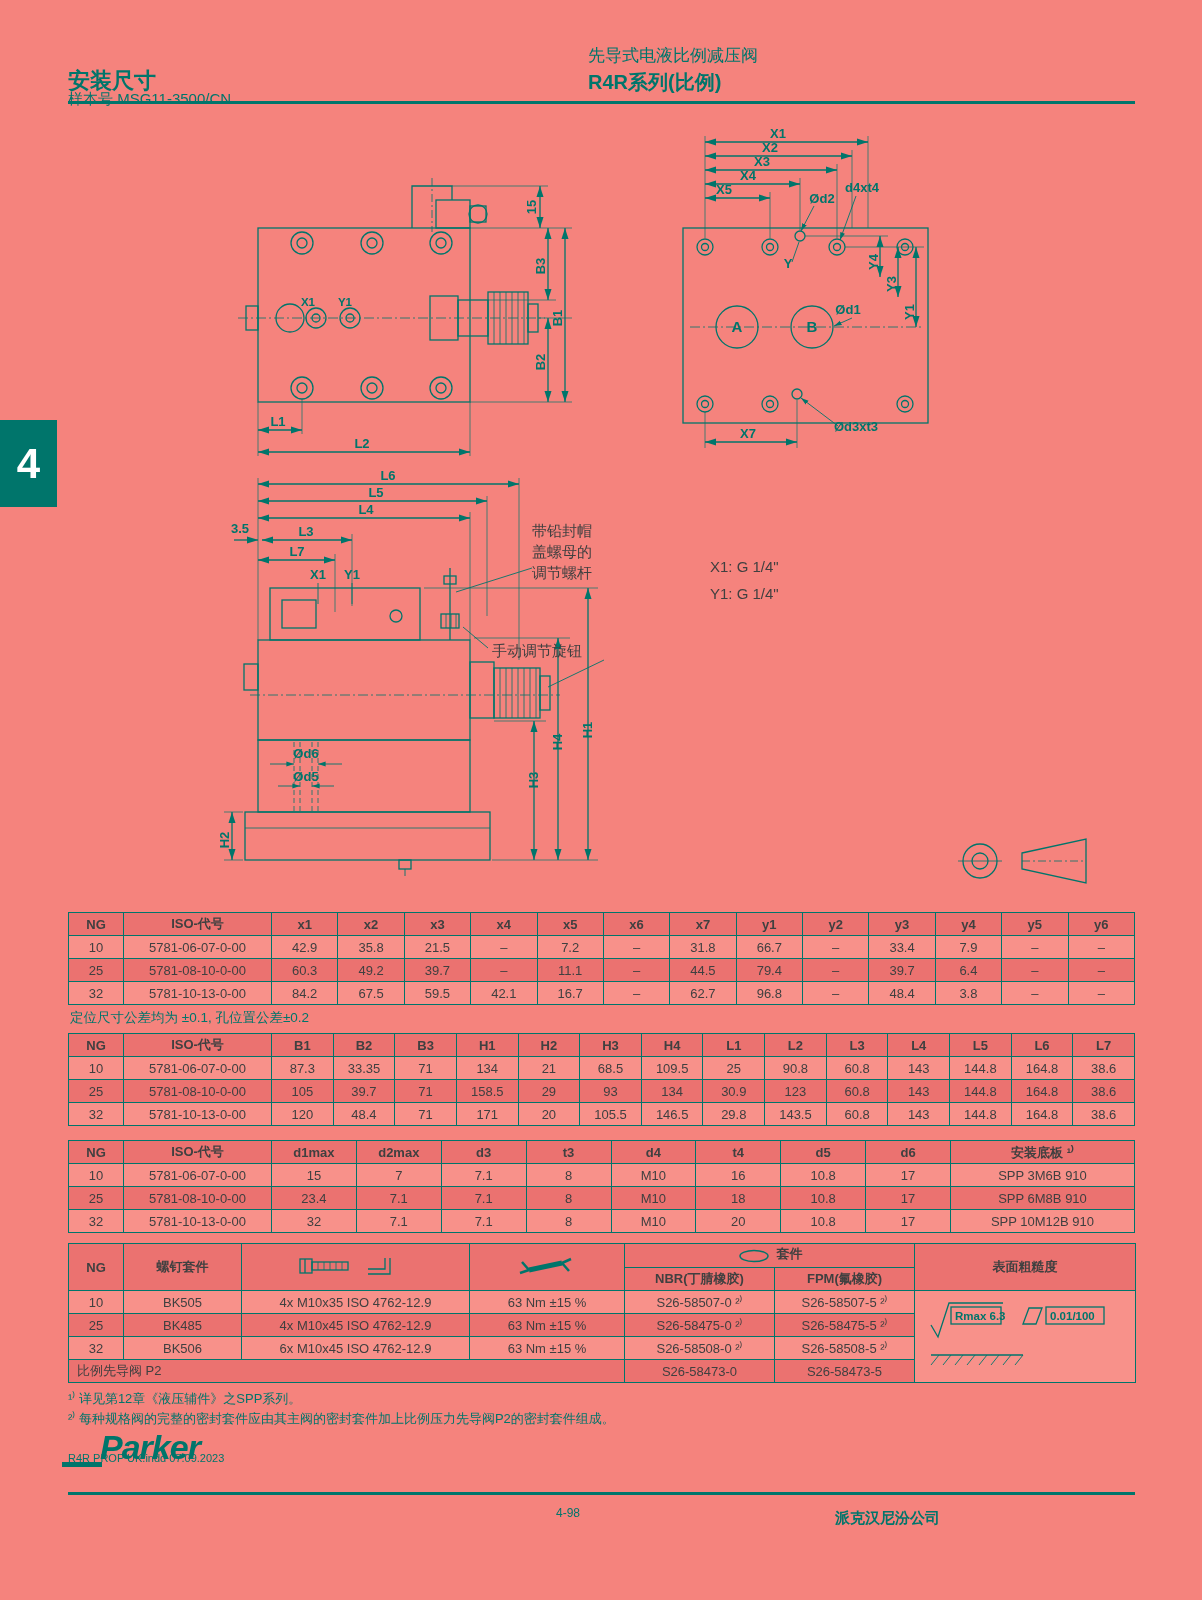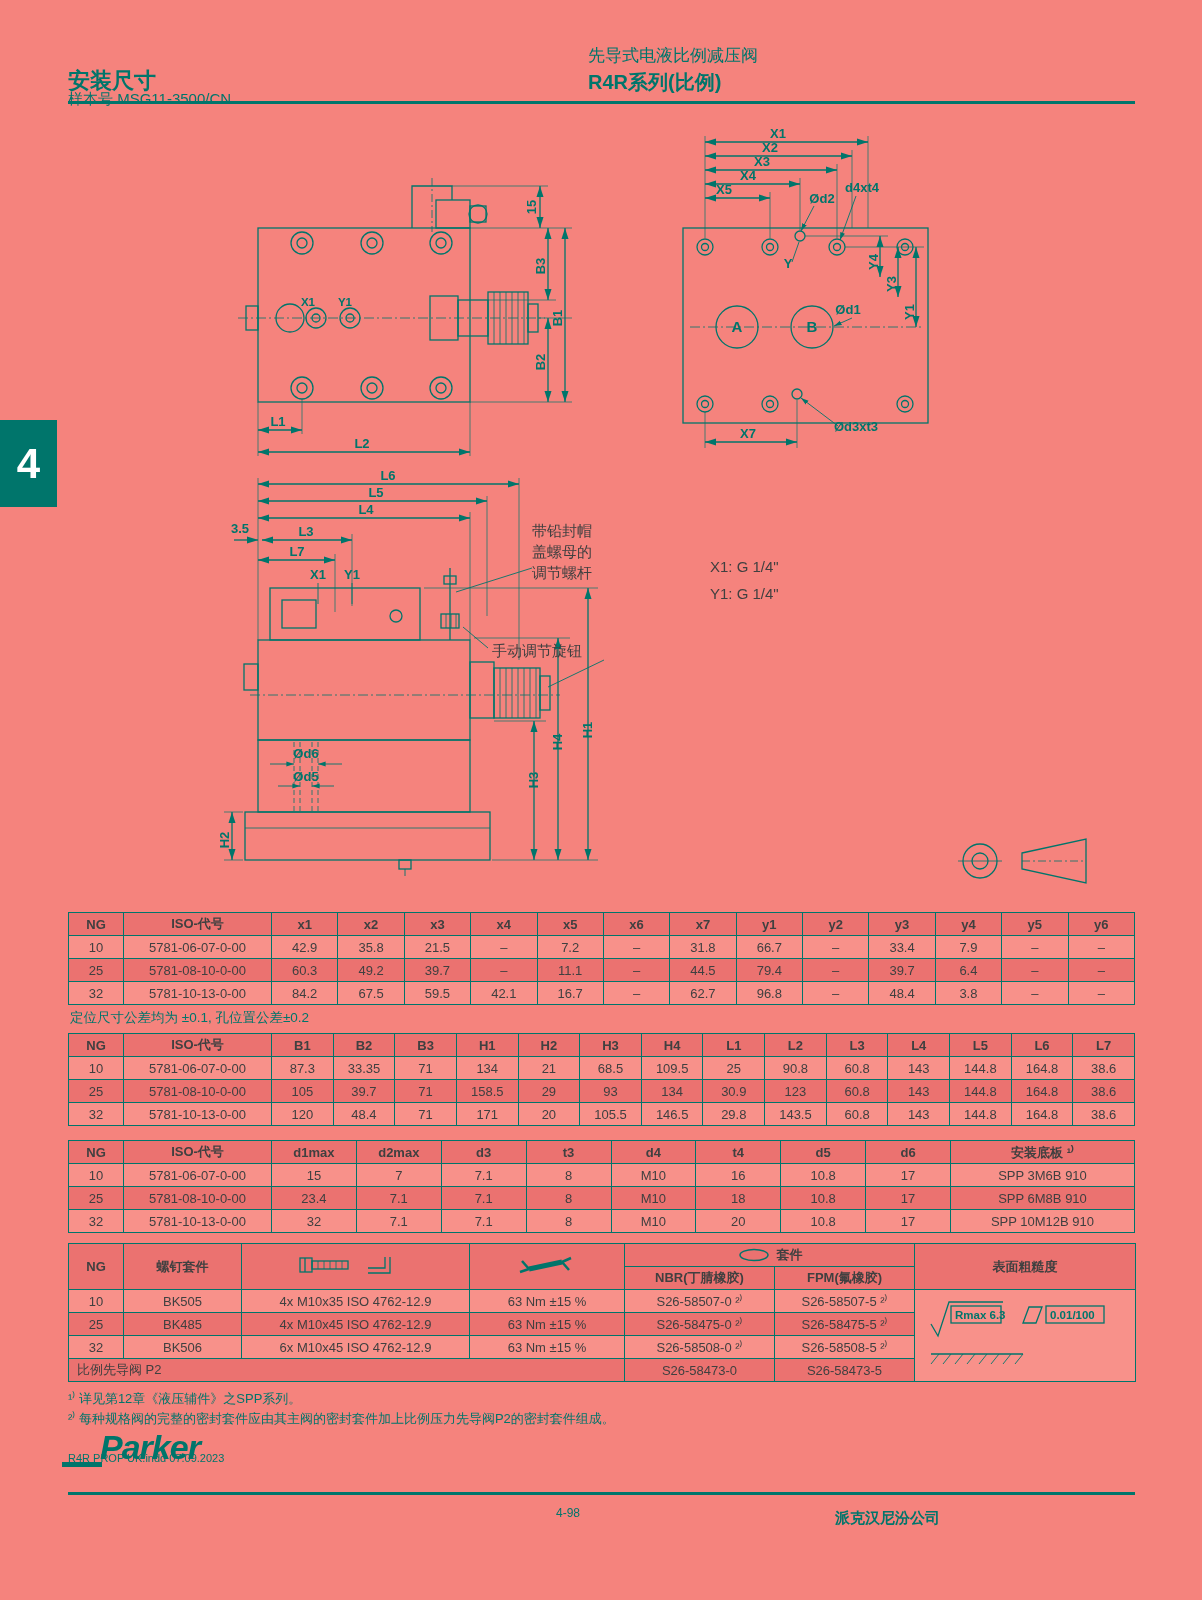--- a/index.html
+++ b/index.html
@@ -38,21 +38,21 @@
   tbody tr:nth-child(odd)  { background:#f8918a; }
   tbody tr:nth-child(even) { background:#eb7270; }
   .tbl { position:absolute; left:68px; }
   #tbl1 { top:912px; }
   #tbl2 { top:1033px; }
   #tbl3 { top:1140px; }
   #tbl4 { top:1243px; }
   .tbl-note { position:absolute; left:70px; top:1009px; font-size:13.5px; }
   .cell-left { text-align:left; padding-left:8px; }
   .surface-cell { background:#f8918a; }
-  .kit-head { display:inline-flex; align-items:center; gap:6px; }
+  .kit-head { display:inline-flex; align-items:flex-end; gap:6px; }
   .footnote { position:absolute; left:68px; font-size:13px; }
   .fn1 { top:1389px; }
   .fn2 { top:1409px; }
   .file-info { position:absolute; left:68px; top:1452px; font-size:11px; }
   .parker-logo { position:absolute; left:62px; top:1428px; display:flex; align-items:flex-end; }
   .parker-bar { width:40px; height:5px; background:#00756b; margin-right:-2px; margin-top:4px; }
   .parker-text { font-size:34px; font-weight:bold; font-style:italic; color:#00756b; letter-spacing:-1px; }
   .page-number { position:absolute; left:68px; top:1506px; width:1000px; text-align:center; font-size:12px; }
   .company { position:absolute; left:835px; top:1509px; width:300px; text-align:left; font-size:15px; font-weight:bold; }
 </style>

